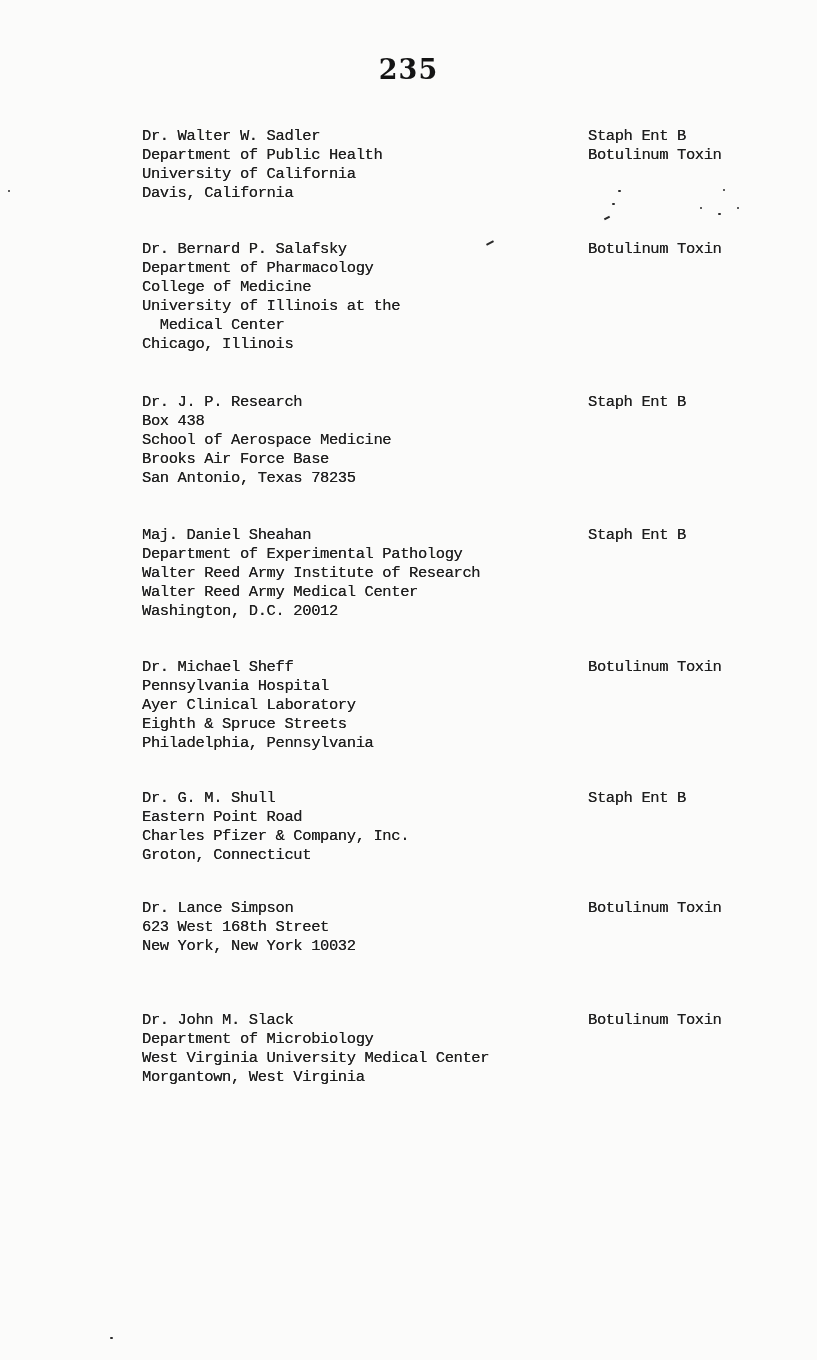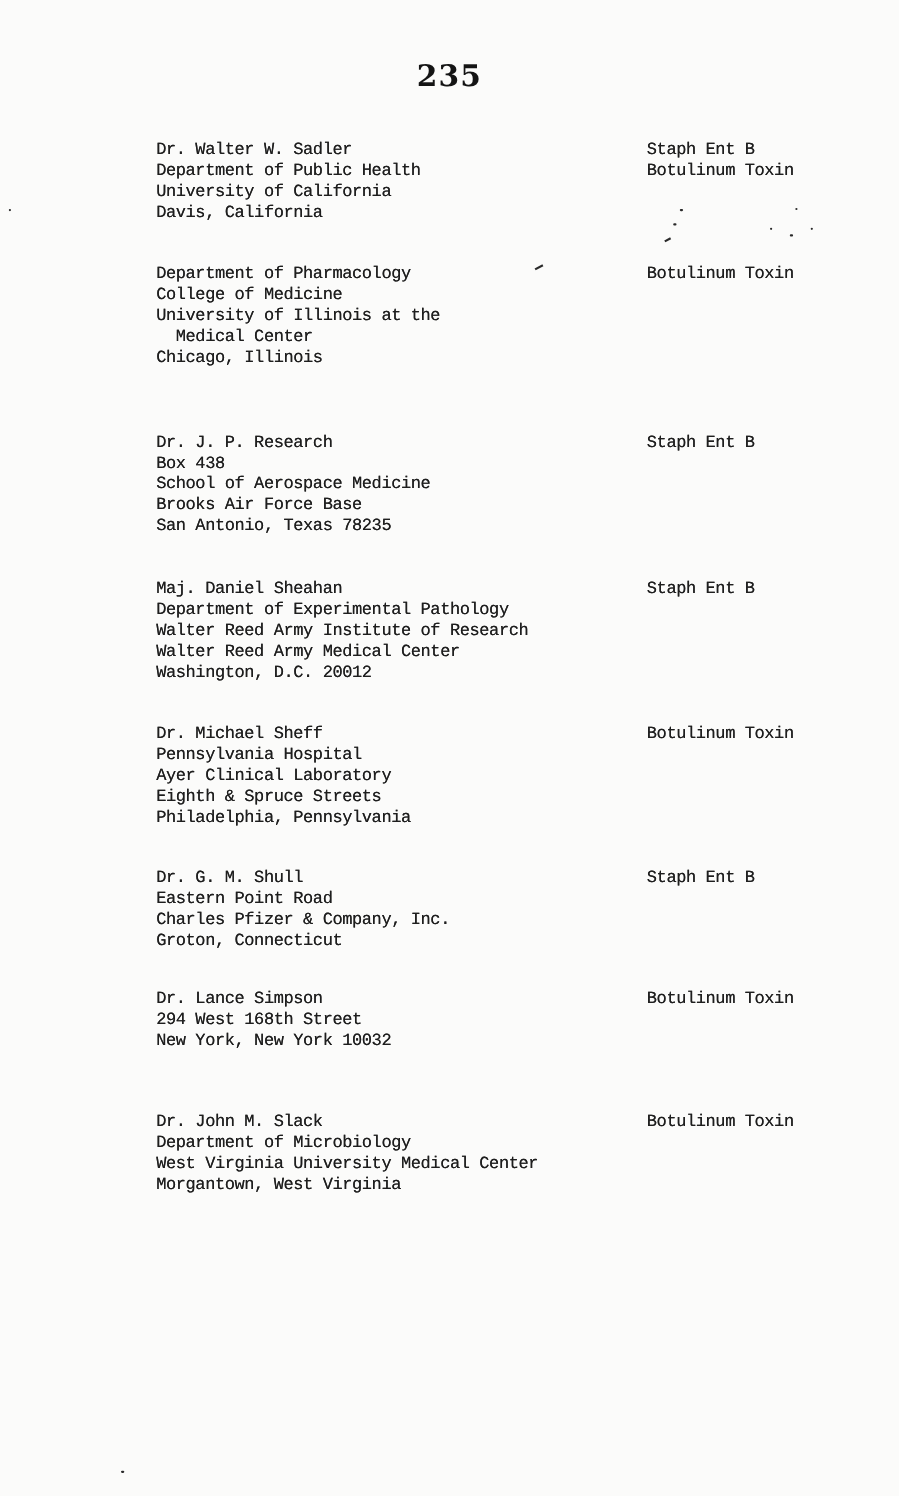--- a/index.html
+++ b/index.html
@@ -83,20 +83,21 @@
           <div class="line">Davis, California</div>
         </div>
     <div class="designation-block">
           <div class="line">Staph Ent B</div>
           <div class="line">Botulinum Toxin</div>
         </div>
   </div>
 
   <div class="entry" style="top: 240px;">
     <div class="address-block">
+          <div class="line">Dr. Bernard P. Salafsky</div>
           <div class="line">Department of Pharmacology</div>
           <div class="line">College of Medicine</div>
           <div class="line">University of Illinois at the</div>
           <div class="line">  Medical Center</div>
           <div class="line">Chicago, Illinois</div>
         </div>
     <div class="designation-block">
           <div class="line">Botulinum Toxin</div>
         </div>
   </div>
@@ -148,21 +149,21 @@
           <div class="line">Groton, Connecticut</div>
         </div>
     <div class="designation-block">
           <div class="line">Staph Ent B</div>
         </div>
   </div>
 
   <div class="entry" style="top: 899px;">
     <div class="address-block">
           <div class="line">Dr. Lance Simpson</div>
-          <div class="line">294 West 168th Street</div>
+          <div class="line">623 West 168th Street</div>
           <div class="line">New York, New York 10032</div>
         </div>
     <div class="designation-block">
           <div class="line">Botulinum Toxin</div>
         </div>
   </div>
 
   <div class="entry" style="top: 1011px;">
     <div class="address-block">
           <div class="line">Dr. John M. Slack</div>

